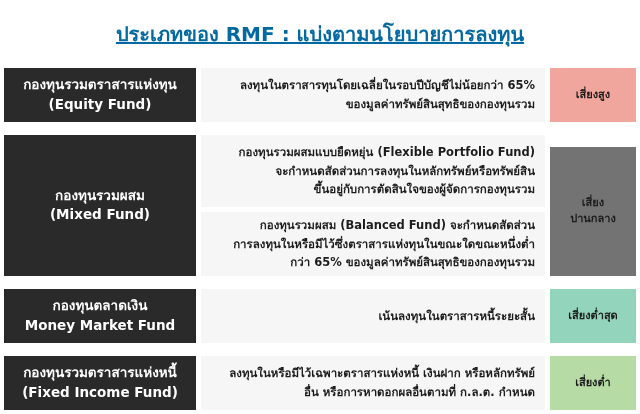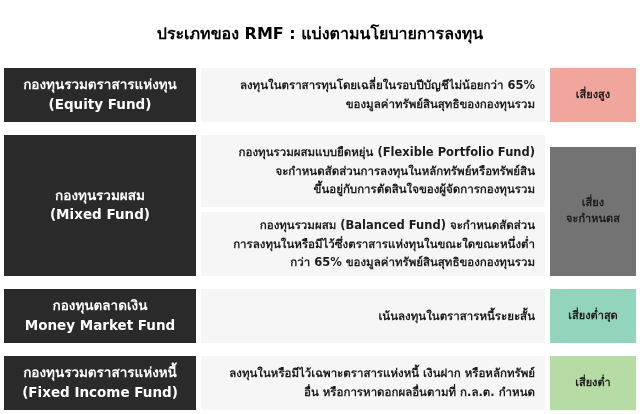--- a/index.html
+++ b/index.html
@@ -24,26 +24,27 @@
     position: absolute;
     left: 0;
     top: 10px;
     width: 640px;
     height: 48px;
     display: flex;
     align-items: center;
     justify-content: center;
   }
   .title-text {
-    color: #000000;
-    font-size: 16px;
+    color: #0369a1;
+    font-size: 20px;
     font-weight: bold;
     letter-spacing: 0px;
     white-space: nowrap;
     line-height: 1.1;
+    text-decoration: underline;
   }
 
   
   .table {
     position: absolute;
     left: 4px;
     top: 68px;
     width: 632px;
     height: 342px;
     display: flex;
@@ -177,21 +178,21 @@
           <p>ขึ้นอยู่กับการตัดสินใจของผู้จัดการกองทุนรวม</p>
         </div>
         <div class="desc-cell bottom">
           <p>กองทุนรวมผสม (Balanced Fund) จะกำหนดสัดส่วน</p>
           <p>การลงทุนในหรือมีไว้ซึ่งตราสารแห่งทุนในขณะใดขณะหนึ่งต่ำ</p>
           <p>กว่า 65% ของมูลค่าทรัพย์สินสุทธิของกองทุนรวม</p>
         </div>
       </div>
       <div class="risk-cell risk-medium">
         <span>เสี่ยง</span>
-        <span>จะกำหนดส</span>
+        <span>ปานกลาง</span>
       </div>
     </div>
 
     <div class="row r4">
       <div class="name-cell">
         <div class="name-th">กองทุนตลาดเงิน</div>
         <div class="name-en">Money Market Fund</div>
       </div>
       <div class="desc-col">
         <div class="desc-cell">

